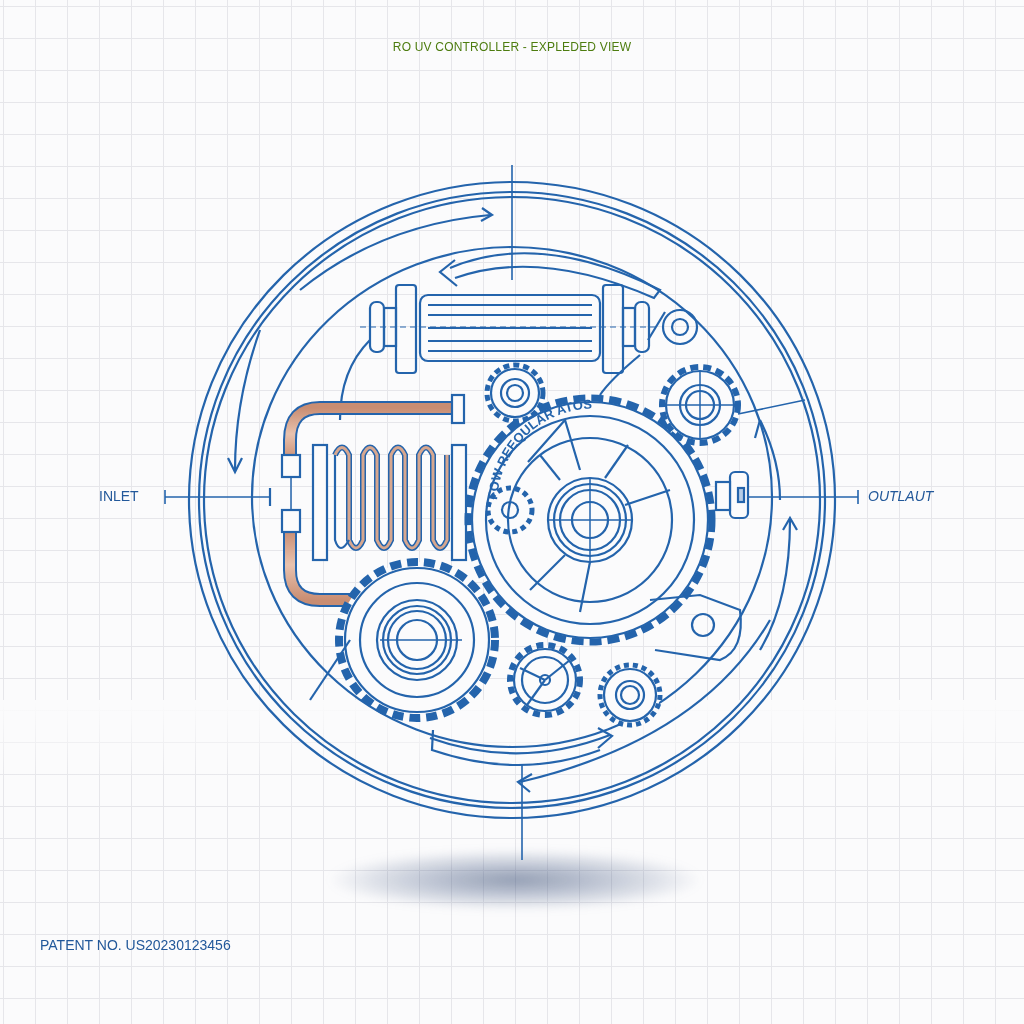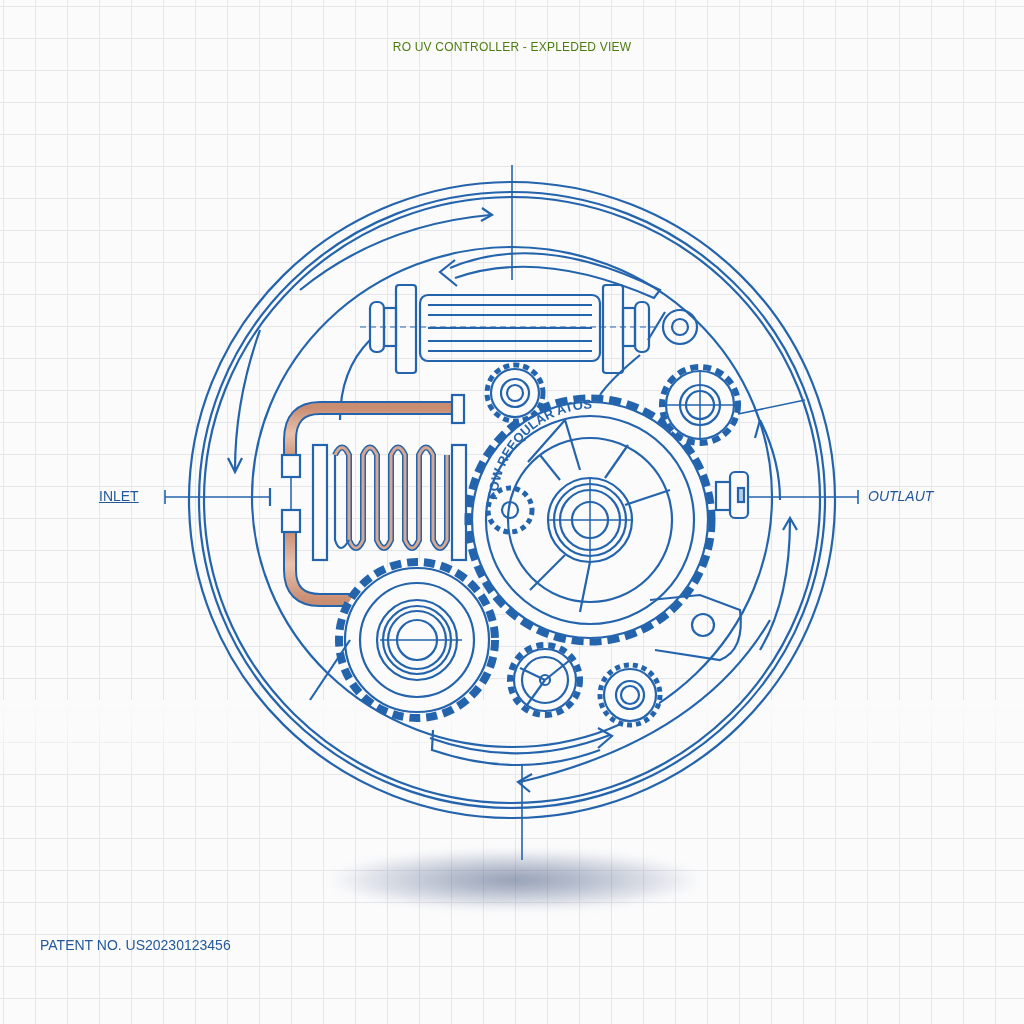--- a/index.html
+++ b/index.html
@@ -18,21 +18,21 @@
   }
   .floor {
     position:absolute; left:0; right:0; top:700px; bottom:0;
     background: linear-gradient(#fbfbfc 0%, rgba(251,251,252,0) 25%);
   }
   .title {
     position:absolute; top:40px; left:0; width:1024px; text-align:center;
     color:#4d7c0f; font-size:12px; letter-spacing:0.2px;
   }
   .label { position:absolute; color:#22589a; font-size:14px; }
-  .inlet { left:99px; top:488px;text-decoration:underline; }
+  .inlet { left:99px; top:488px; }
   .outlet { left:868px; top:488px;font-style:italic; }
   .patent { left:40px; top:937px; font-size:14px; }
   .shadow {
     position:absolute; left:330px; top:850px; width:370px; height:60px;
     border-radius:50%;
     background: radial-gradient(ellipse at center, rgba(60,80,120,0.55) 0%, rgba(80,100,140,0.25) 45%, rgba(255,255,255,0) 72%);
     filter: blur(4px);
   }
   svg.main { position:absolute; left:0; top:0; }
 </style>

